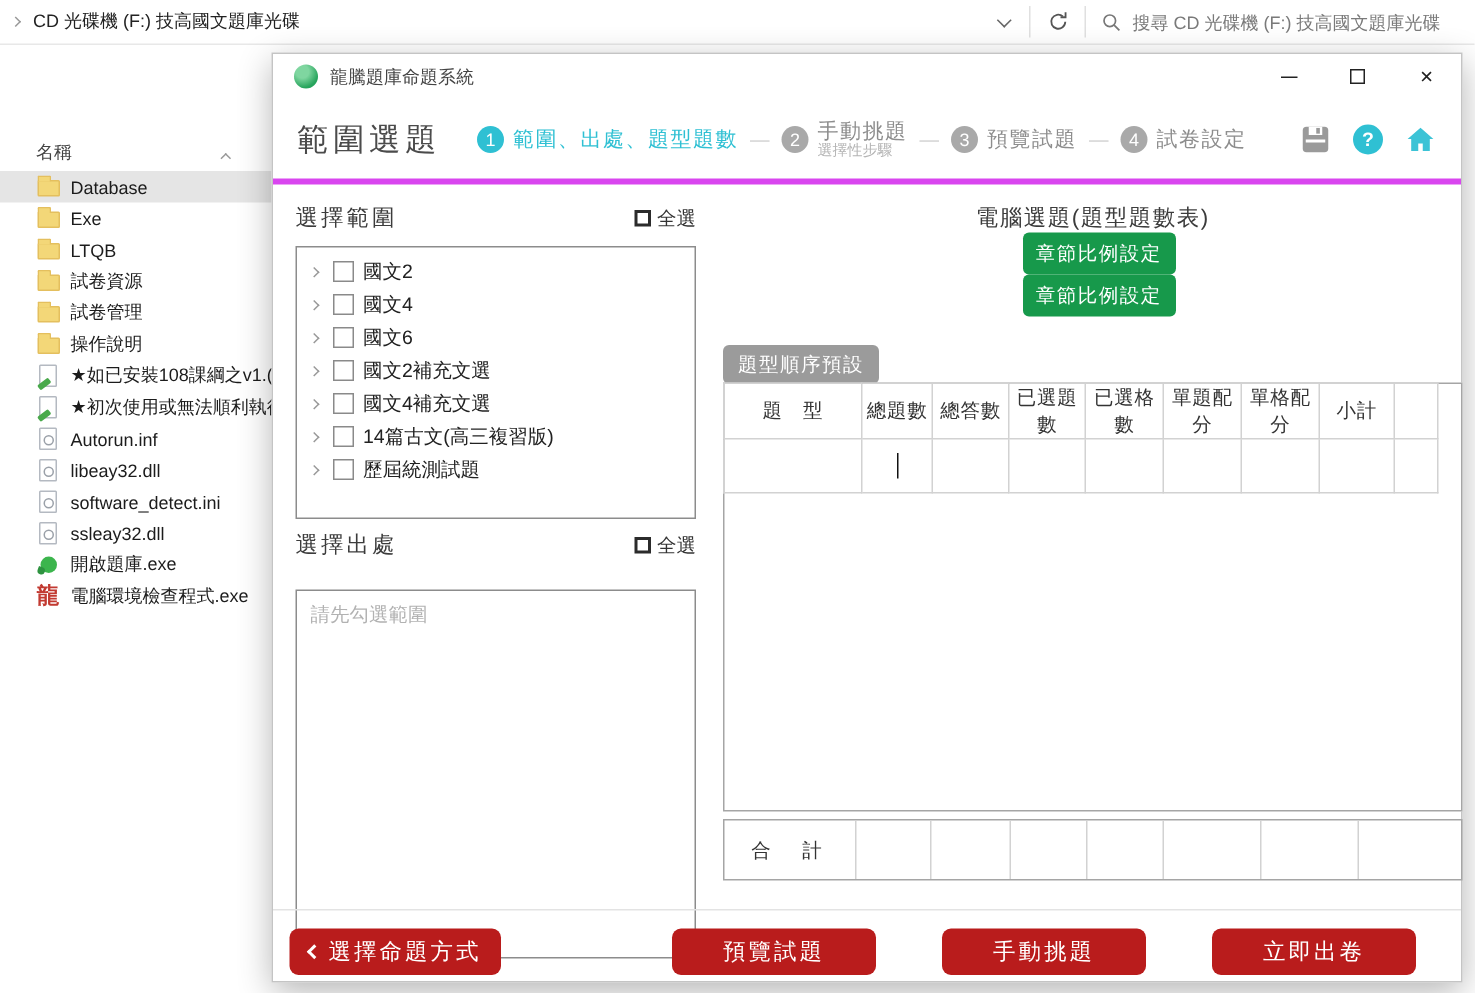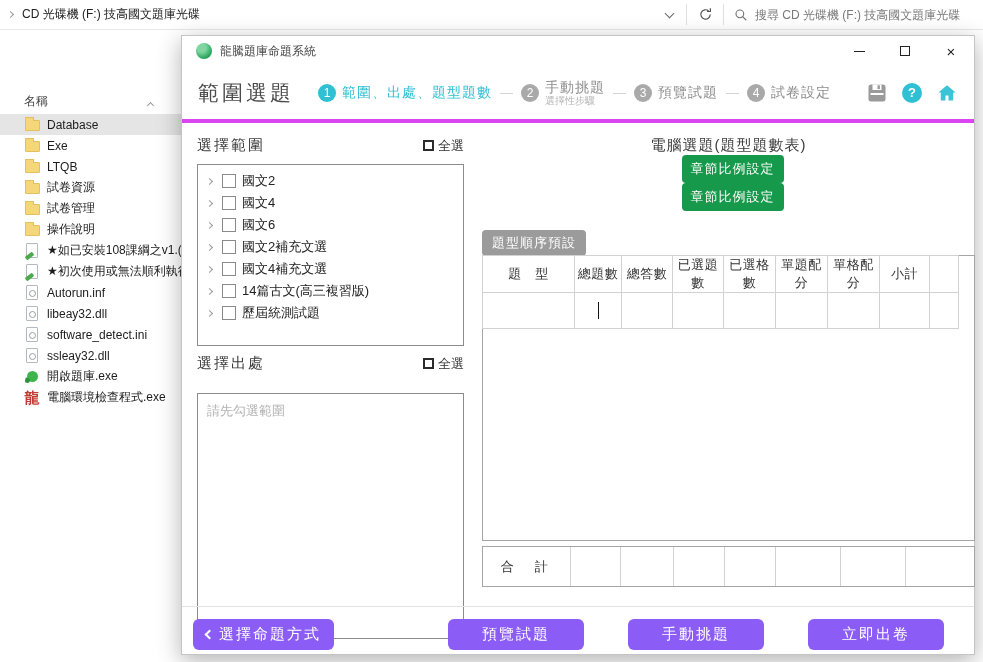--- a/index.html
+++ b/index.html
@@ -109,21 +109,21 @@
   table.qtable td { height: 36px; }
   .caret { display: inline-block; width: 1px; height: 17px; background: #111; vertical-align: middle; }
   .total-box { position: absolute; left: 300px; top: 510px; width: 493px; height: 41px; border: 1px solid #a5a5a5; }
   table.totaltable { border-collapse: collapse; width: 100%; height: 100%; }
   table.totaltable td { border-left: 1px solid #d2d2d2; font-size: 13px; color: #333; text-align: center; }
   table.totaltable td:first-child { border-left: none; letter-spacing: 4px; }
 
   
   .footer-sep { position: absolute; left: 0; right: 0; top: 570px; height: 1px; background: #e3e3e3; }
   .footer { position: absolute; left: 0; right: 0; top: 571px; bottom: 0; }
-  .btn-green { position: absolute; top: 12px; height: 31px; background: #8b5cf6; color: #fff;
+  .btn-green { position: absolute; top: 12px; height: 31px; background: #b91c1c; color: #fff;
     border: none; border-radius: 6px; font-size: 15px; letter-spacing: 2px; font-family: inherit;
     display: flex; align-items: center; justify-content: center; cursor: pointer; }
   .btn-back { left: 11px; width: 141px; gap: 6px; }
   .btn-preview { left: 266px; width: 136px; }
   .btn-manual { left: 446px; width: 136px; }
   .btn-generate { left: 626px; width: 136px; }
   .back-chev { width: 7px; height: 7px; border-left: 2px solid #fff; border-bottom: 2px solid #fff;
     transform: rotate(45deg); display: inline-block; flex: 0 0 7px; }
 </style>
 </head>

